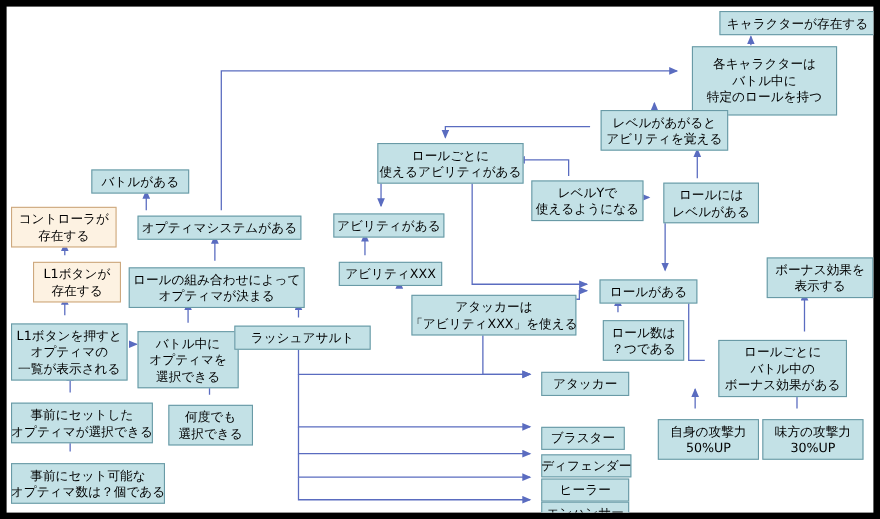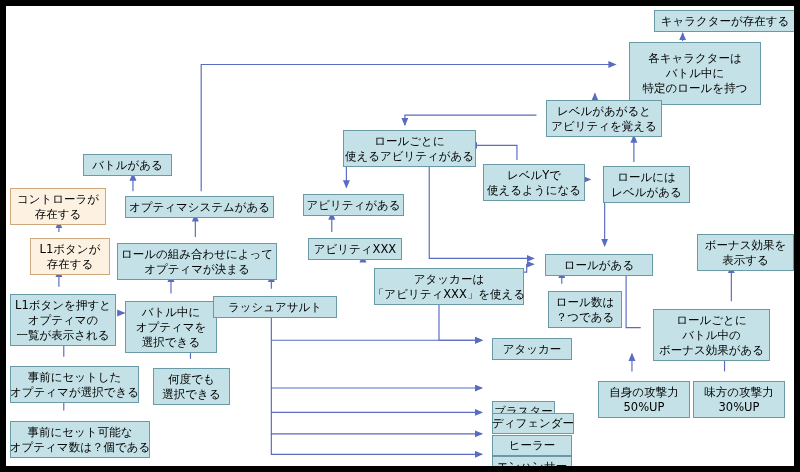--- a/index.html
+++ b/index.html
@@ -117,21 +117,21 @@
         <span>アビリティXXX</span>
       </div>
       <div class="node alt" style="left: 24px; top: 232px; width: 80px; height: 37px; background: rgb(253, 242, 226); border-color: rgb(205, 168, 126);">
         <span>L1ボタンが</span>
         <span>存在する</span>
       </div>
       <div class="node" style="left: 111px; top: 237px; width: 160px; height: 37px; background: rgb(195, 225, 230); border-color: rgb(105, 154, 166);">
         <span>ロールの組み合わせによって</span>
         <span>オプティマが決まる</span>
       </div>
-      <div class="node" style="left: 539px; top: 248px; width: 108px; height: 22px; background: rgb(195, 225, 230); border-color: rgb(105, 154, 166);">
+      <div class="node" style="left: 539px; top: 248px; width: 89px; height: 22px; background: rgb(195, 225, 230); border-color: rgb(105, 154, 166);">
         <span>ロールがある</span>
       </div>
       <div class="node" style="left: 691px; top: 228px; width: 97px; height: 37px; background: rgb(195, 225, 230); border-color: rgb(105, 154, 166);">
         <span>ボーナス効果を</span>
         <span>表示する</span>
       </div>
       <div class="node" style="left: 368px; top: 262px; width: 150px; height: 37px; background: rgb(195, 225, 230); border-color: rgb(105, 154, 166);">
         <span>アタッカーは</span>
         <span>「アビリティXXX」を使える</span>
       </div>
@@ -161,21 +161,21 @@
         <span>アタッカー</span>
       </div>
       <div class="node" style="left: 4px; top: 360px; width: 129px; height: 37px; background: rgb(195, 225, 230); border-color: rgb(105, 154, 166);">
         <span>事前にセットした</span>
         <span>オプティマが選択できる</span>
       </div>
       <div class="node" style="left: 147px; top: 362px; width: 77px; height: 37px; background: rgb(195, 225, 230); border-color: rgb(105, 154, 166);">
         <span>何度でも</span>
         <span>選択できる</span>
       </div>
-      <div class="node" style="left: 486px; top: 395px; width: 63px; height: 21px; background: rgb(195, 225, 230); border-color: rgb(105, 154, 166);">
+      <div class="node" style="left: 486px; top: 382px; width: 76px; height: 21px; background: rgb(195, 225, 230); border-color: rgb(105, 154, 166);">
         <span>ブラスター</span>
       </div>
       <div class="node" style="left: 592px; top: 375px; width: 92px; height: 37px; background: rgb(195, 225, 230); border-color: rgb(105, 154, 166);">
         <span>自身の攻撃力</span>
         <span>50%UP</span>
       </div>
       <div class="node" style="left: 687px; top: 375px; width: 92px; height: 37px; background: rgb(195, 225, 230); border-color: rgb(105, 154, 166);">
         <span>味方の攻撃力</span>
         <span>30%UP</span>
       </div>

